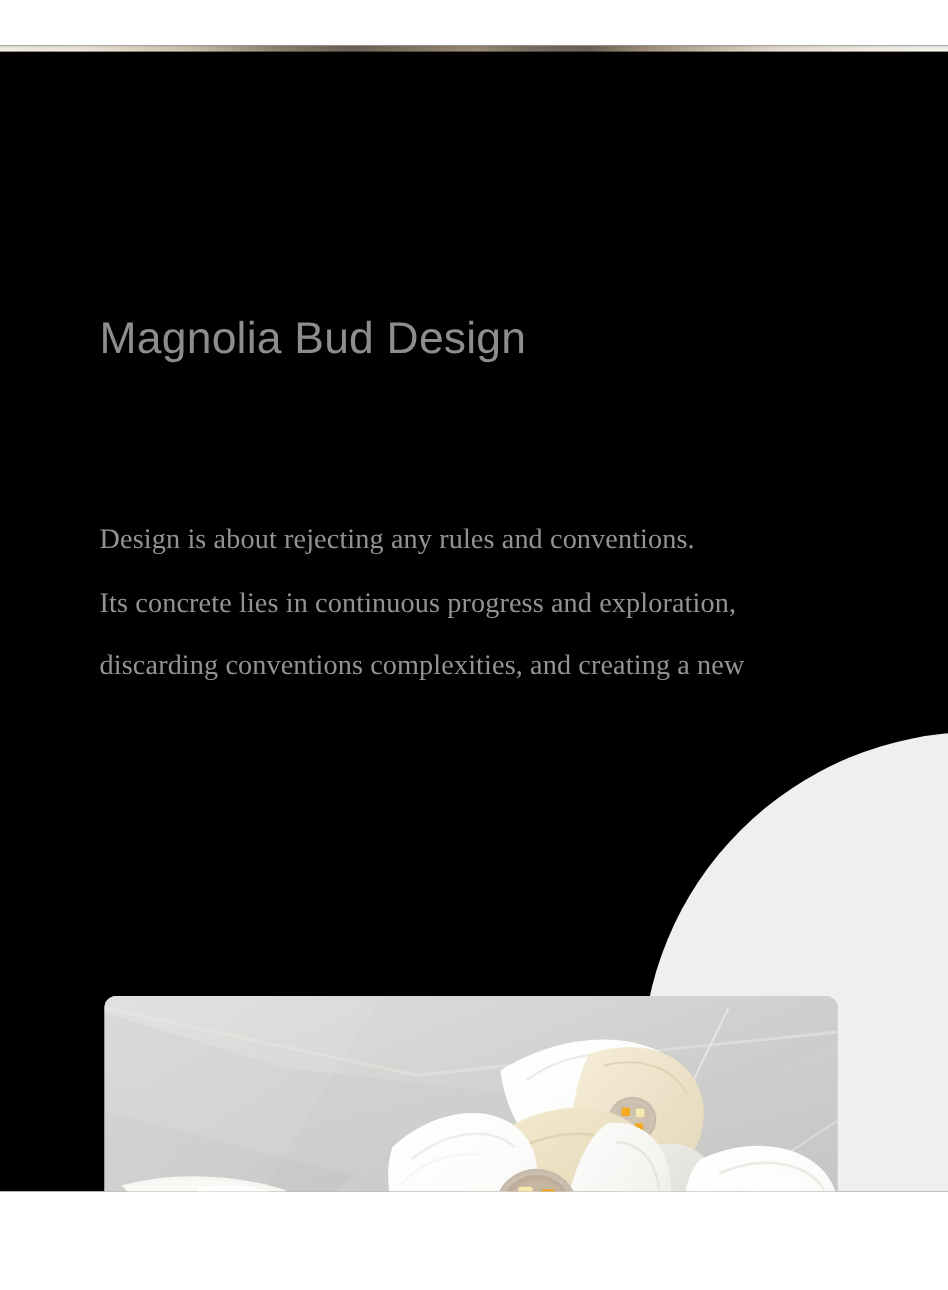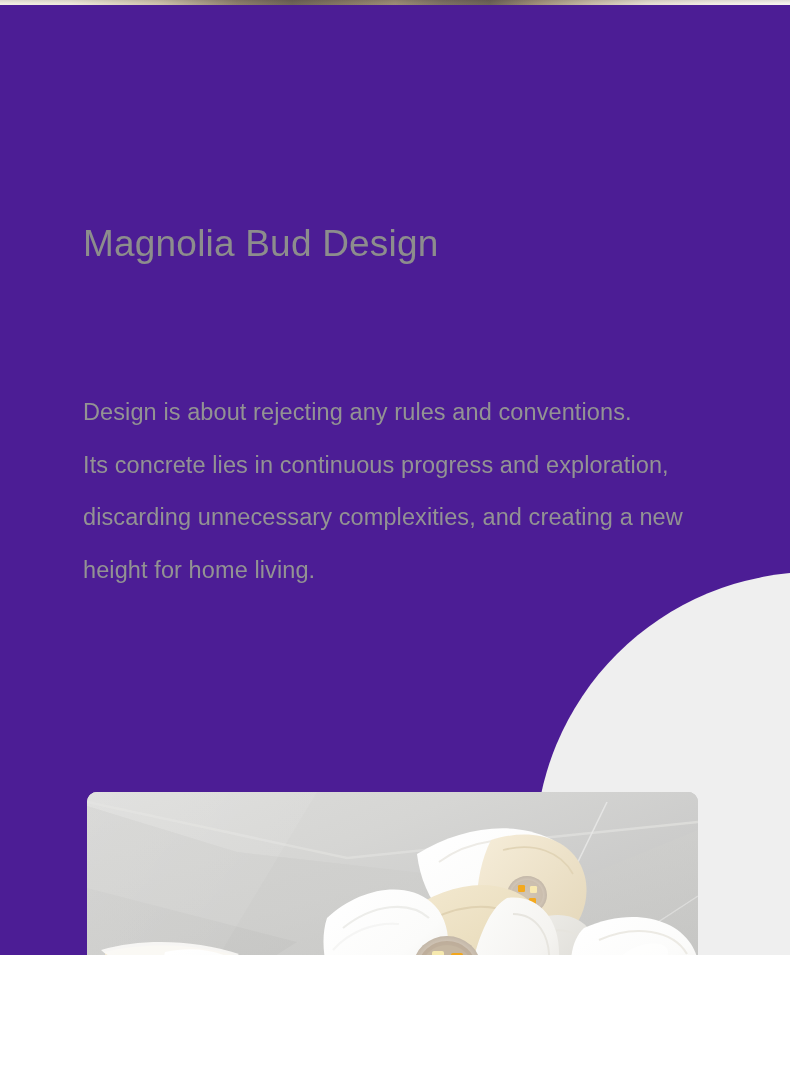--- a/index.html
+++ b/index.html
@@ -10,21 +10,22 @@
   }
   body {
     font-family: "Liberation Sans", "DejaVu Sans", sans-serif;
   }
 
   .page {
     position: relative;
     width: 790px;
     height: 955px;
     overflow: hidden;
-    background: #4c1d95;
+    background: #000000;
+    margin-top: 38px;
   }
 
   
   .top-sliver {
     position: absolute;
     left: 0;
     top: 0;
     width: 790px;
     height: 5px;
     overflow: hidden;
@@ -86,20 +87,21 @@
     position: absolute;
     left: 83px;
     top: 386px;
     width: 700px;
     margin: 0;
     font-weight: 400;
     font-size: 23.5px;
     line-height: 52.5px;
     letter-spacing: 0.1px;
     color: #939393;
+    font-family: Liberation Serif, serif;
   }
   .paragraph .line {
     display: block;
     white-space: nowrap;
   }
 
   
   .photo {
     position: absolute;
     left: 87px;
@@ -121,22 +123,21 @@
 
   <div class="deco-circle"></div>
 
   <div class="content">
 
     <h1 class="headline">Magnolia Bud Design</h1>
 
     <div class="paragraph">
       <span class="line">Design is about rejecting any rules and conventions.</span>
       <span class="line">Its concrete lies in continuous progress and exploration,</span>
-      <span class="line">discarding unnecessary complexities, and creating a new</span>
-      <span class="line">height for home living.</span>
+      <span class="line">discarding conventions complexities, and creating a new</span>
     </div>
 
   </div>
 
   <div class="photo">
     <svg viewBox="0 0 611 283" preserveAspectRatio="xMidYMid slice">
       <defs>
         <linearGradient id="wallG" x1="0" y1="0" x2="0.55" y2="1">
           <stop offset="0%" stop-color="#d4d4d2"></stop>
           <stop offset="45%" stop-color="#cfcfcd"></stop>

